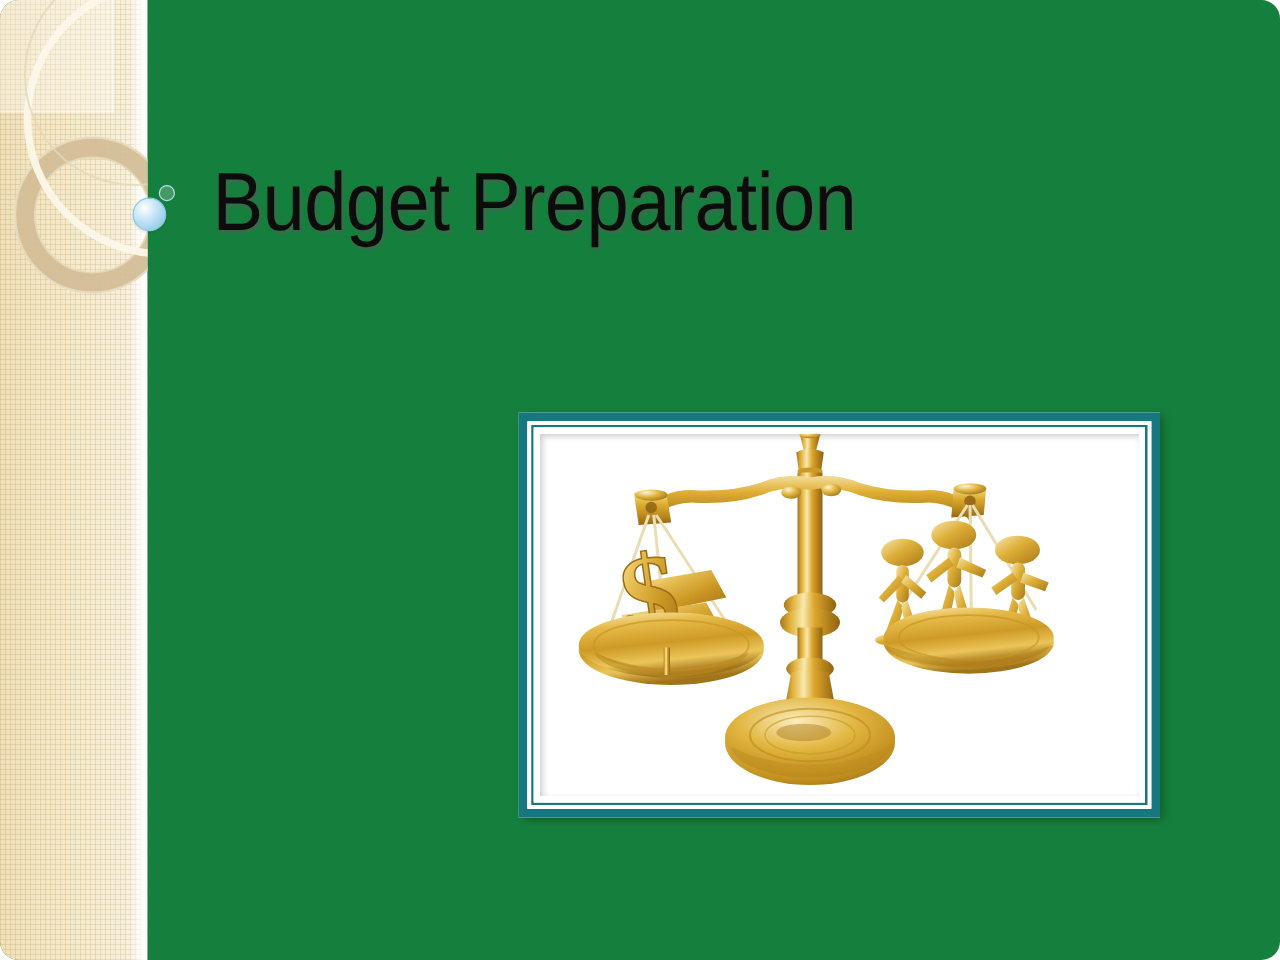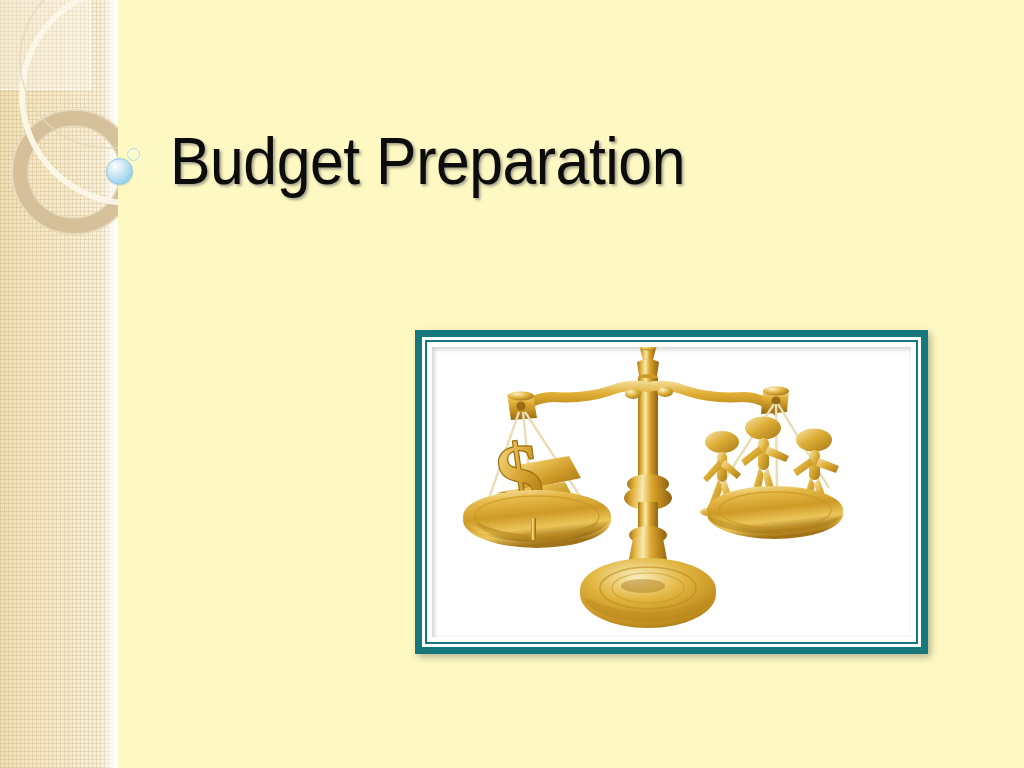--- a/index.html
+++ b/index.html
@@ -12,22 +12,23 @@
     width: 1024px;
     height: 768px;
     overflow: hidden;
     font-family: "Liberation Sans", sans-serif;
   }
 
   #slide {
     position: relative;
     width: 1024px;
     height: 768px;
-    background: #fef9c3;
+    background: #15803d;
     overflow: hidden;
+    border-radius: 15px;
   }
 
   
   .sidebar {
     position: absolute;
     left: 0;
     top: 0;
     width: 118px;
     height: 768px;
     overflow: hidden;

